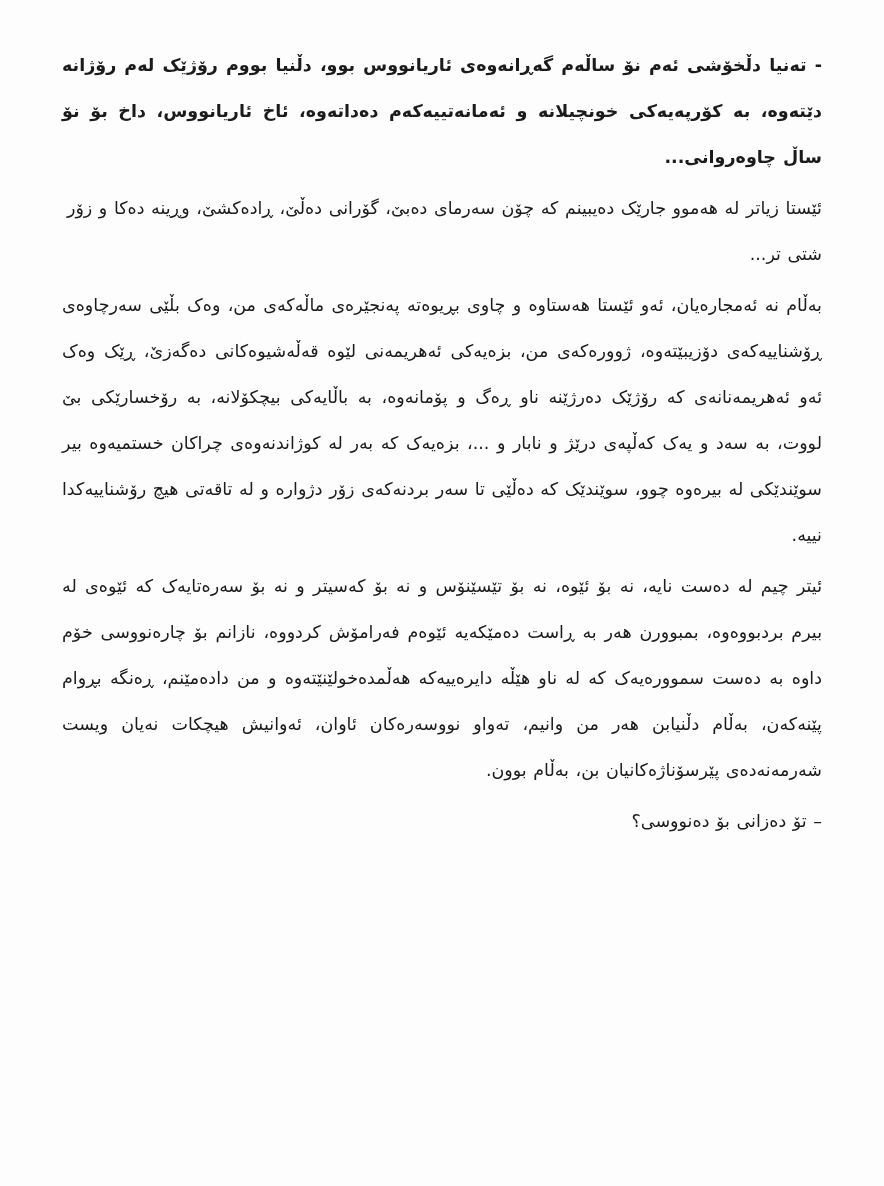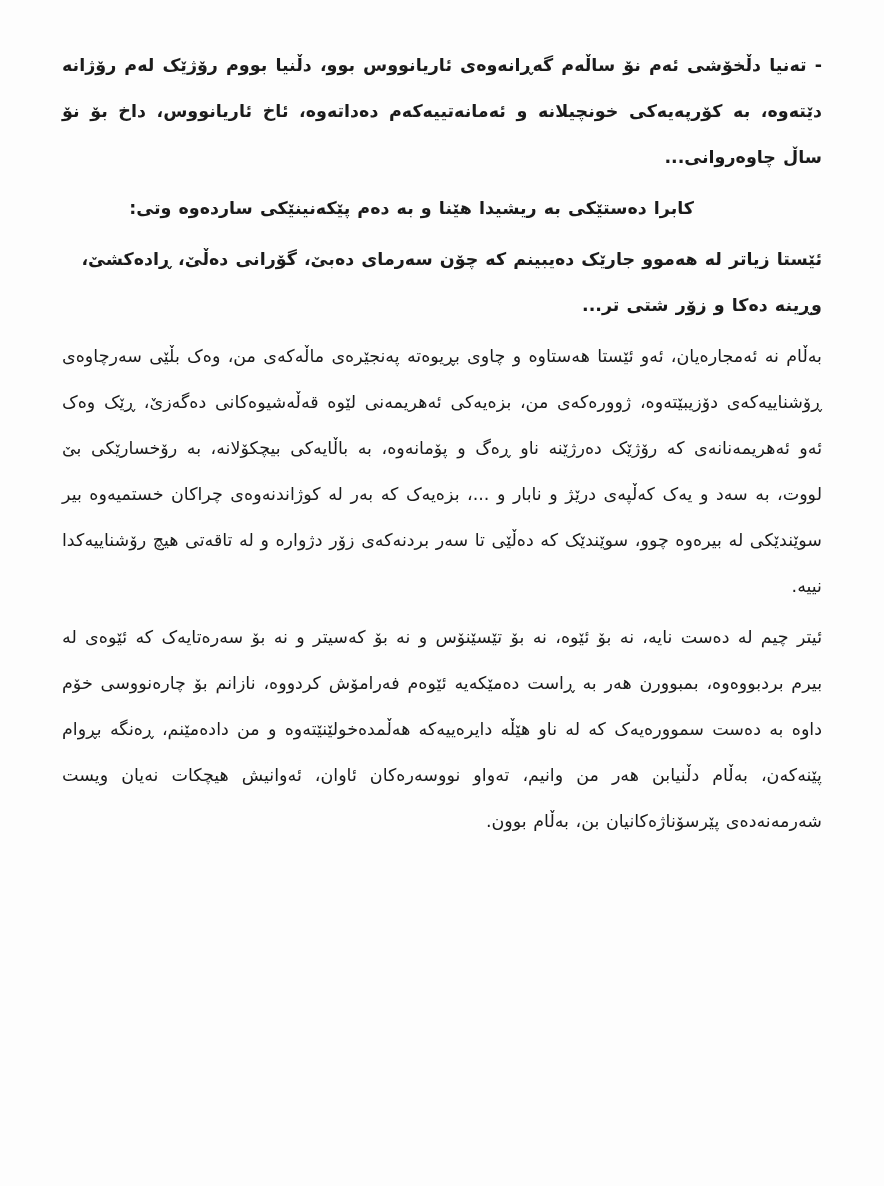--- a/index.html
+++ b/index.html
@@ -34,37 +34,36 @@
   }
   p.para.bold {
     font-weight: 700;
   }
   p.para.indent-right {
     margin-right: 128px;
     text-align: right;
   }
   p.para.single {
     text-align: right;
-    font-weight: bold;
   }
 </style>
 </head>
 <body>
 
 <div class="page">
   <div class="text-block">
 
     <p class="para bold">- تەنیا دڵخۆشی ئەم نۆ ساڵەم گەڕانەوەی ئاریانووس بوو، دڵنیا بووم رۆژێک لەم رۆژانە دێتەوە، بە کۆرپەیەکی خونچیلانە و ئەمانەتییەکەم دەداتەوە، ئاخ ئاریانووس، داخ بۆ نۆ ساڵ چاوەروانی...</p>
 
-    <p class="para bold indent-right">کابرا دەستێکی بە ریشیدا هێنا و بە دەم پێکەنینێکی ساردەوە وتی:</p>
 
 
     <p class="para single">ئێستا زیاتر لە هەموو جارێک دەیبینم کە چۆن سەرمای دەبێ، گۆرانی دەڵێ، ڕادەکشێ، وڕینە دەکا و زۆر شتی تر...</p>
 
     <p class="para">بەڵام نە ئەمجارەیان، ئەو ئێستا هەستاوە و چاوی بڕیوەتە پەنجێرەی ماڵەکەی من، وەک بڵێی سەرچاوەی ڕۆشناییەکەی دۆزیبێتەوە، ژوورەکەی من، بزەیەکی ئەهریمەنی لێوە قەڵەشیوەکانی دەگەزێ، ڕێک وەک ئەو ئەهریمەنانەی کە رۆژێک دەرژێنە ناو ڕەگ و پۆمانەوە، بە باڵایەکی بیچکۆلانە، بە رۆخسارێکی بێ لووت، بە سەد و یەک کەڵپەی درێژ و نابار و ...، بزەیەک کە بەر لە کوژاندنەوەی چراکان خستمیەوە بیر سوێندێکی لە بیرەوە چوو، سوێندێک کە دەڵێی تا سەر بردنەکەی زۆر دژوارە و لە تاقەتی هیچ رۆشناییەکدا نییە.</p>
 
     <p class="para">ئیتر چیم لە دەست نایە، نە بۆ ئێوە، نە بۆ تێسێنۆس و نە بۆ کەسیتر و نە بۆ سەرەتایەک کە ئێوەی لە بیرم بردبووەوە، بمبوورن هەر بە ڕاست دەمێکەیە ئێوەم فەرامۆش کردووە، نازانم بۆ چارەنووسی خۆم داوە بە دەست سموورەیەک کە لە ناو هێڵە دایرەییەکە هەڵمدەخولێنێتەوە و من دادەمێنم، ڕەنگە بڕوام پێنەکەن، بەڵام دڵنیابن هەر من وانیم، تەواو نووسەرەکان ئاوان، ئەوانیش هیچکات نەیان ویست شەرمەنەدەی پێرسۆناژەکانیان بن، بەڵام بوون.</p>
 
 
+    <p class="para single">– تۆ دەزانی بۆ دەنووسی؟</p>
 
 
   </div>
 </div>
 
 </body></html>

